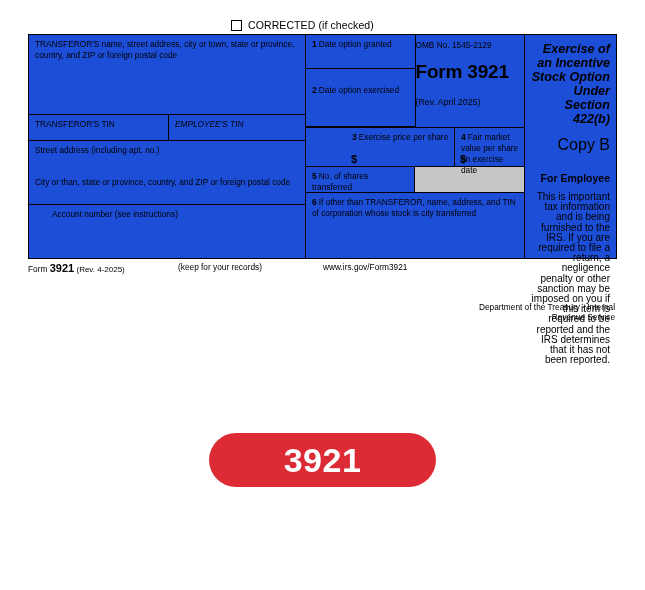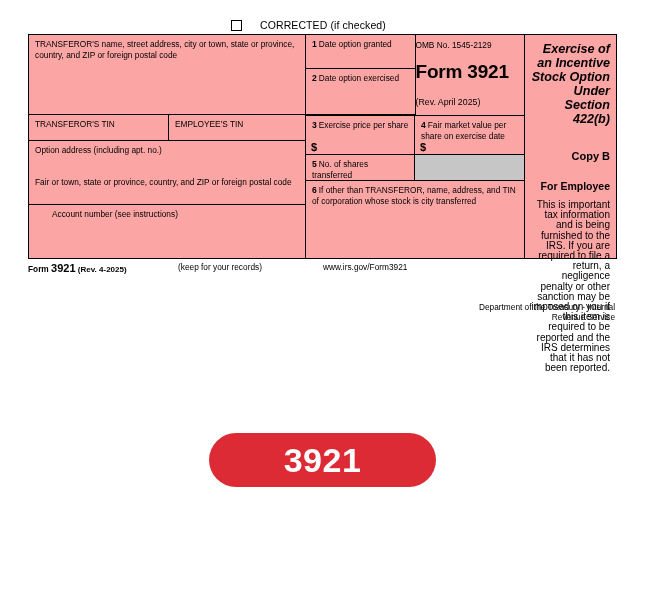--- a/index.html
+++ b/index.html
@@ -8,39 +8,39 @@
     background: #ffffff;
     font-family: "Liberation Sans", sans-serif;
     color: #000000;
     overflow: hidden;
   }
 
   
   #corrected-row {
     position: absolute;
     left: 231px; top: 19px;
-    display: flex; align-items: center; gap: 18px;
+    display: flex; align-items: center; gap: 6px;
   }
   #corrected-box {
     width: 11px; height: 11px;
     border: 1px solid #000;
     background: #fff;
     flex: 0 0 auto;
   }
   #corrected-label { font-size: 10.5px; letter-spacing: .1px; }
 
   
   #form-3921 {
     position: absolute;
     left: 28px; top: 34px;
     width: 589px; height: 224px;
     border: 1.4px solid #000;
     border-bottom: none;
     display: flex;
-    background: #fca5a5;
+    background: #1d4ed8;
   }
 
   .col-left   { width: 277px; border-right: 1.4px solid #000; display: flex; flex-direction: column; }
   .col-mid    { width: 219px; border-right: 1.4px solid #000; display: flex; flex-direction: column; }
   .col-right  { flex: 1; padding: 4px 6px 0 6px; text-align: right; }
 
   .cell { position: relative; padding: 4px 5px 0 6px; }
   .bb { border-bottom: 1.1px solid #000; }
   .br { border-right: 1.1px solid #000; }
 
@@ -53,71 +53,71 @@
     left: 5px; bottom: 1px;
     font-size: 11px; font-weight: bold;
   }
 
   .shaded { background: #c6c6c6; }
 
   
   #cell-transferor { height: 80px; }
   #cell-tins { height: 26px; display: flex; }
   #cell-tin-transferor { width: 140px; }
-  #cell-tin-employee { flex: 1; }
+  #cell-tin-employee { flex: 1; font-style: italic; }
   #cell-employee-name { height: 30px; }
   #cell-street { height: 32px; }
   #cell-city { height: 32px; }
   #cell-account { flex: 1; margin-left: 17px; }
 
   
   #cell-box1 { height: 34px; }
   #cell-box2 { height: 46px; }
   #cell-row34 { height: 40px; display: flex; }
-  #cell-box3 { width: 109px; }
+  #cell-box3 { width: 109px; margin-left: 40px; }
   #cell-box4 { flex: 1; }
   #cell-row5 { height: 26px; display: flex; }
   #cell-box5 { width: 109px; }
   #cell-box5-shade { flex: 1; }
   #cell-box6 { flex: 1; }
 
   
   #omb-block {
     width: 110px;
     border-left: 1.1px solid #000;
     text-align: left;
     padding-top: 5px;
   }
   #omb-no { font-size: 8.3px; }
   #form-title { font-size: 19px; font-weight: bold; margin-top: 11px; letter-spacing: -.2px; }
   #form-rev { font-size: 8.8px; margin-top: 14px; }
   .mid-head { display: flex; }
-  .mid-head-left { width: 109px; display: flex; flex-direction: column; }
+  .mid-head-left { width: 109px; display: flex; flex-direction: column; gap: 12px; }
 
   
   #exercise-title {
     font-size: 12.6px; font-weight: bold; line-height: 14px;
     padding-top: 3px;
     font-style: italic;
   }
-  #copy-b { font-size: 11px; font-weight: bold; margin-top: 24px; }
+  #copy-b { font-size: 16px; font-weight: normal; margin-top: 10px; }
   #for-employee { font-size: 10.5px; font-weight: bold; margin-top: 18px; }
   #copy-b-note { font-size: 10px; line-height: 10.2px; margin-top: 8px; }
 
   
   #form-footer {
     position: absolute;
     left: 28px; top: 258px;
     width: 589px;
     border-top: 1.4px solid #000;
     padding-top: 3px;
     font-size: 8.3px;
     display: flex;
   }
-  #footer-form { width: 150px; font-weight: bold; }
+  #footer-form { width: 150px; }
   #footer-form b { font-size: 11px; }
   #footer-form span.rev { font-size: 8px; }
   #footer-keep { width: 145px; }
   #footer-url { width: 128px; }
   #footer-dept { flex: 1; text-align: right; padding-right: 2px; margin-top: 40px; }
 
   
   #pill-3921 {
     position: absolute;
     left: 209px; top: 433px;
@@ -149,24 +149,24 @@
     </div>
     <div id="cell-tins" class="bb">
       <div class="cell br" id="cell-tin-transferor">
         <div class="lbl">TRANSFEROR'S TIN</div>
       </div>
       <div class="cell" id="cell-tin-employee">
         <div class="lbl">EMPLOYEE'S TIN</div>
       </div>
     </div>
     <div class="cell" id="cell-street">
-      <div class="lbl">Option address (including apt. no.)</div>
+      <div class="lbl">Street address (including apt. no.)</div>
     </div>
     <div class="cell bb" id="cell-city">
-      <div class="lbl">Fair or town, state or province, country, and ZIP or foreign postal code</div>
+      <div class="lbl">City or than, state or province, country, and ZIP or foreign postal code</div>
     </div>
     <div class="cell" id="cell-account">
       <div class="lbl">Account number (see instructions)</div>
     </div>
   </div>
 
   <div class="col-mid">
     <div class="mid-head">
       <div class="mid-head-left">
         <div class="cell bb" id="cell-box1">

